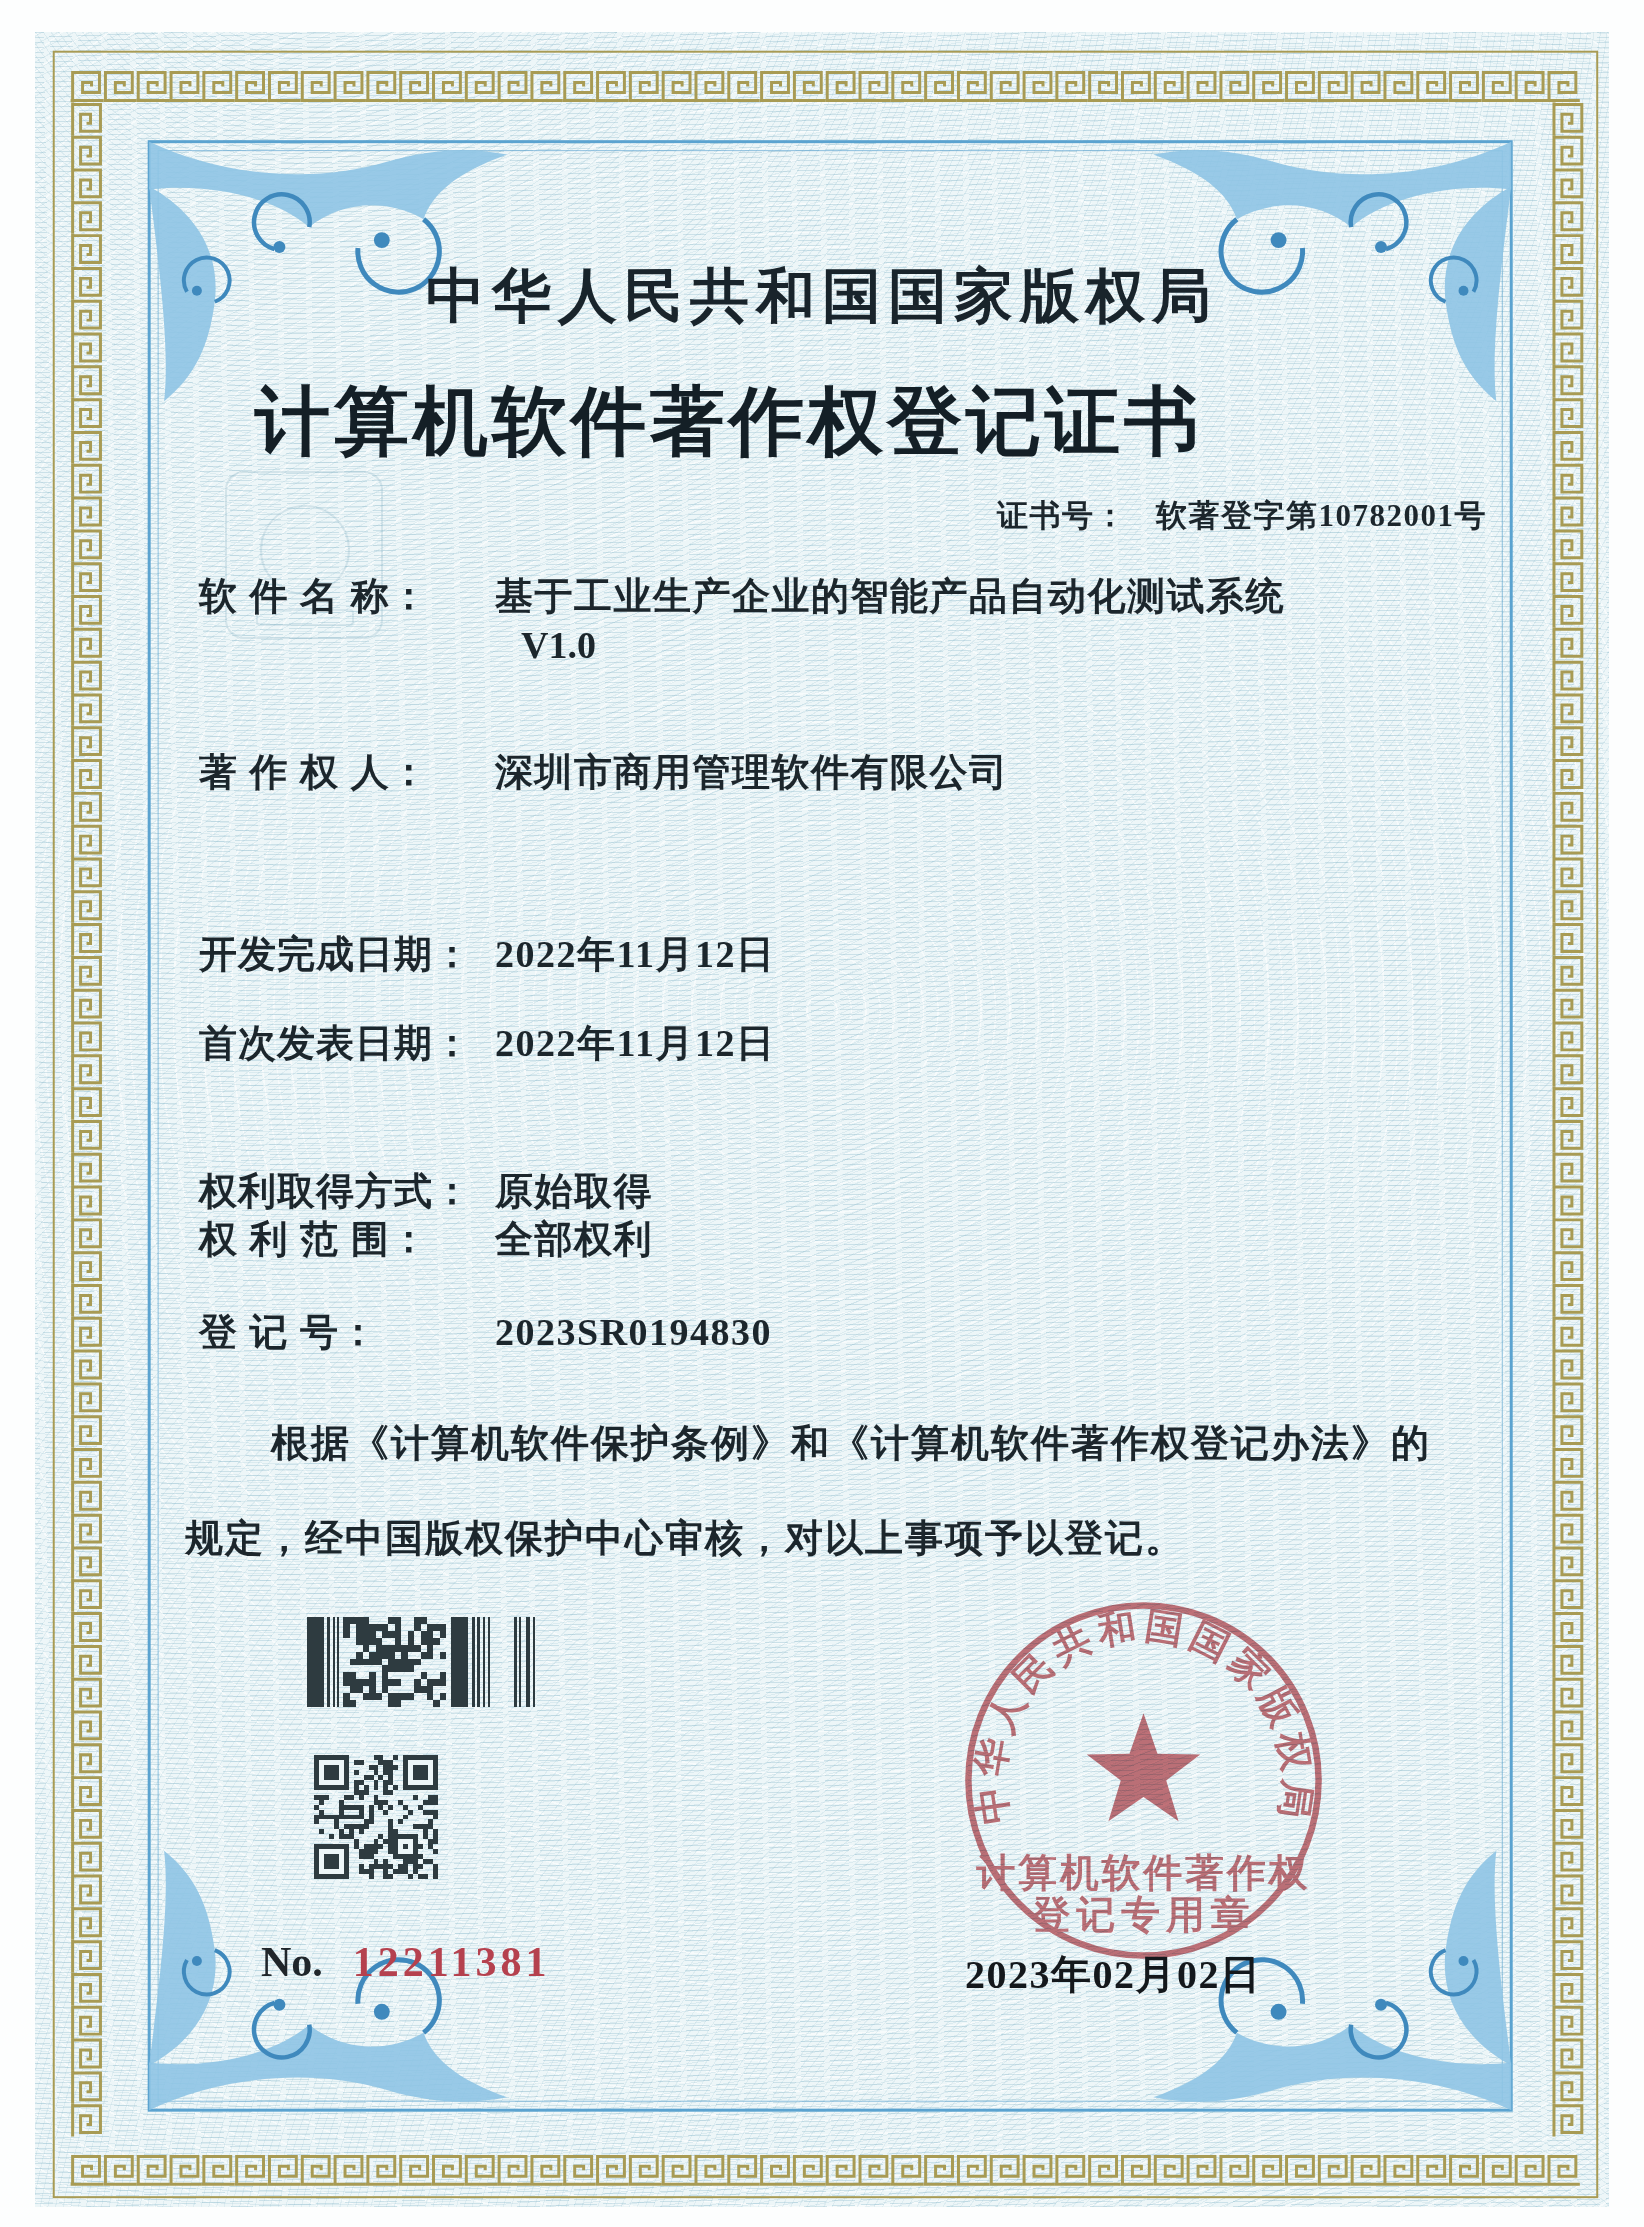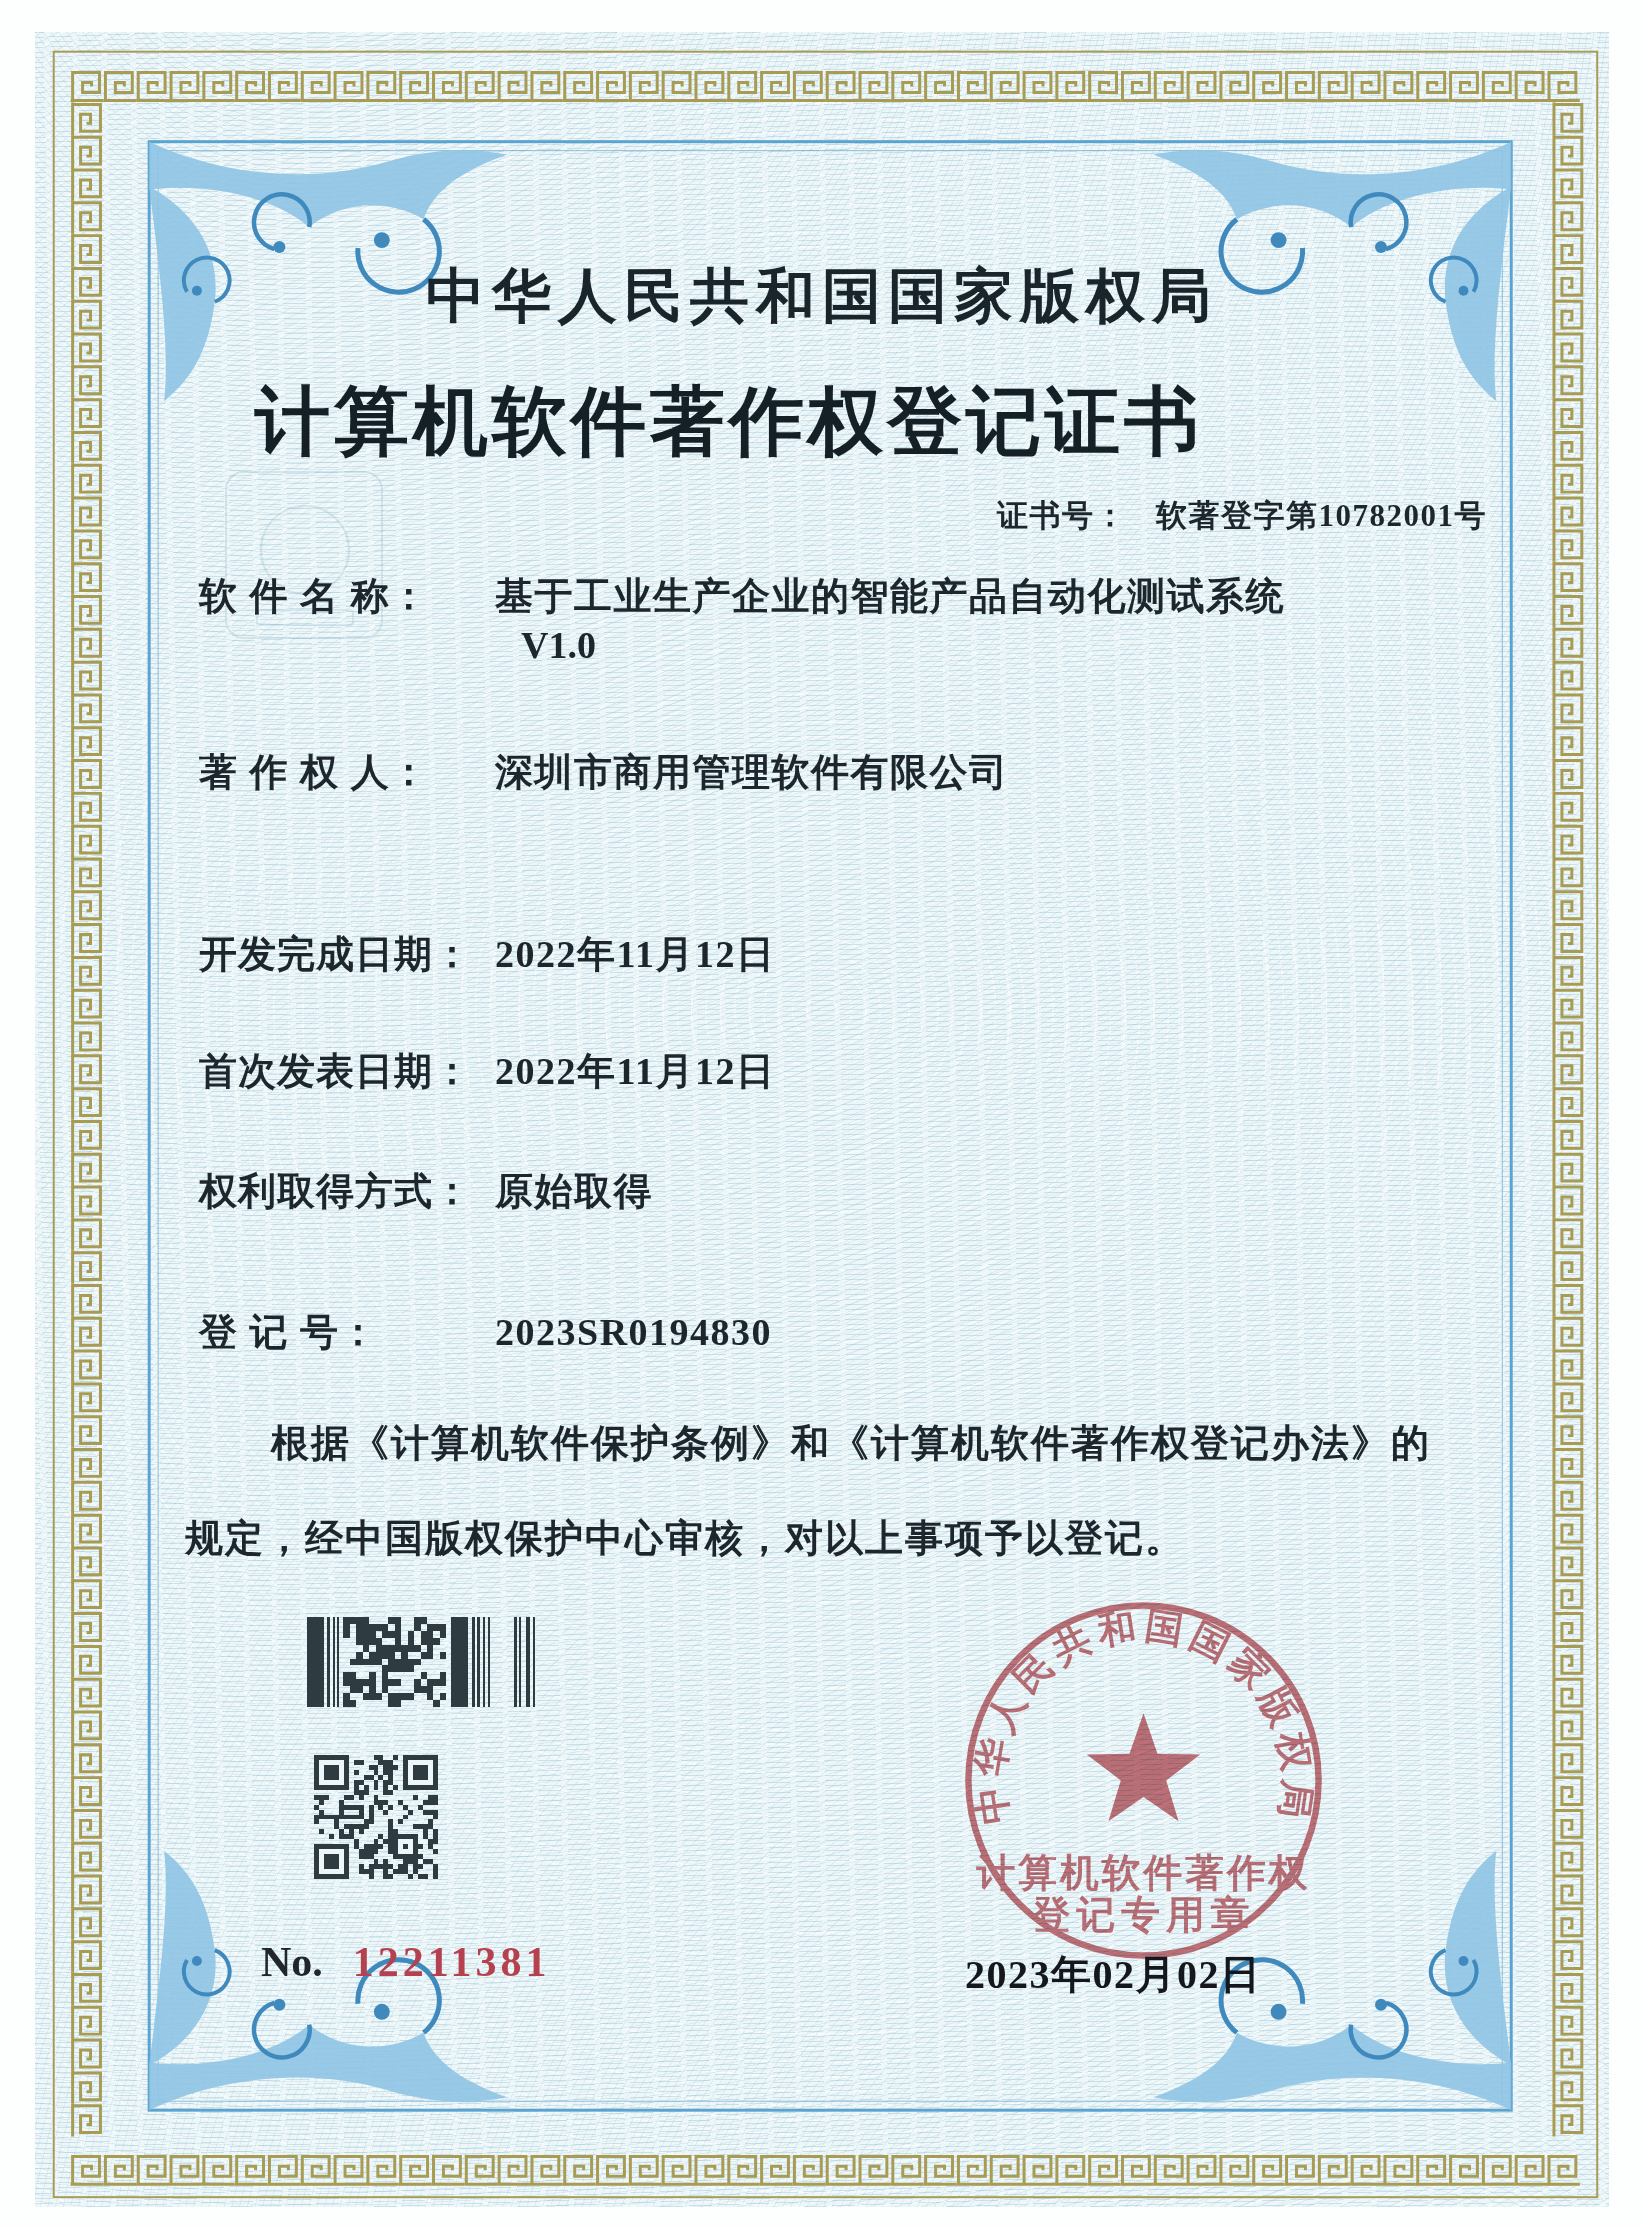--- a/index.html
+++ b/index.html
@@ -372,28 +372,31 @@
   <div class="value-line2">V1.0</div>
 
   <div class="field-row" style="top:747px">
     <span class="f-label">著 作 权 人：</span><span class="f-value">深圳市商用管理软件有限公司</span>
   </div>
 
   <div class="field-row" style="top:929px">
     <span class="f-label">开发完成日期：</span><span class="f-value">2022年11月12日</span>
   </div>
 
-  <div class="field-row" style="top:1046px">
+  <div class="field-row" style="top:1018px">
     <span class="f-label">首次发表日期：</span><span class="f-value">2022年11月12日</span>
   </div>
 
   <div class="field-row" style="top:1166px">
     <span class="f-label">权利取得方式：</span><span class="f-value">原始取得</span>
   </div>
 
+  <div class="field-row" style="top:1214px">
+    <span class="f-label">权 利 范 围：</span><span class="f-value">全部权利</span>
+  </div>
 
   <div class="field-row" style="top:1307px">
     <span class="f-label">登  记  号：</span><span class="f-value">2023SR0194830</span>
   </div>
 
   <div class="statement-line" id="stmt1">根据《计算机软件保护条例》和《计算机软件著作权登记办法》的</div>
   <div class="statement-line" id="stmt2">规定，经中国版权保护中心审核，对以上事项予以登记。</div>
 
   <svg class="barcode" width="234" height="90" xmlns="http://www.w3.org/2000/svg" viewBox="0 0 470 182">
     <g id="bc-modules" fill="#2e3b40" shape-rendering="crispEdges">

